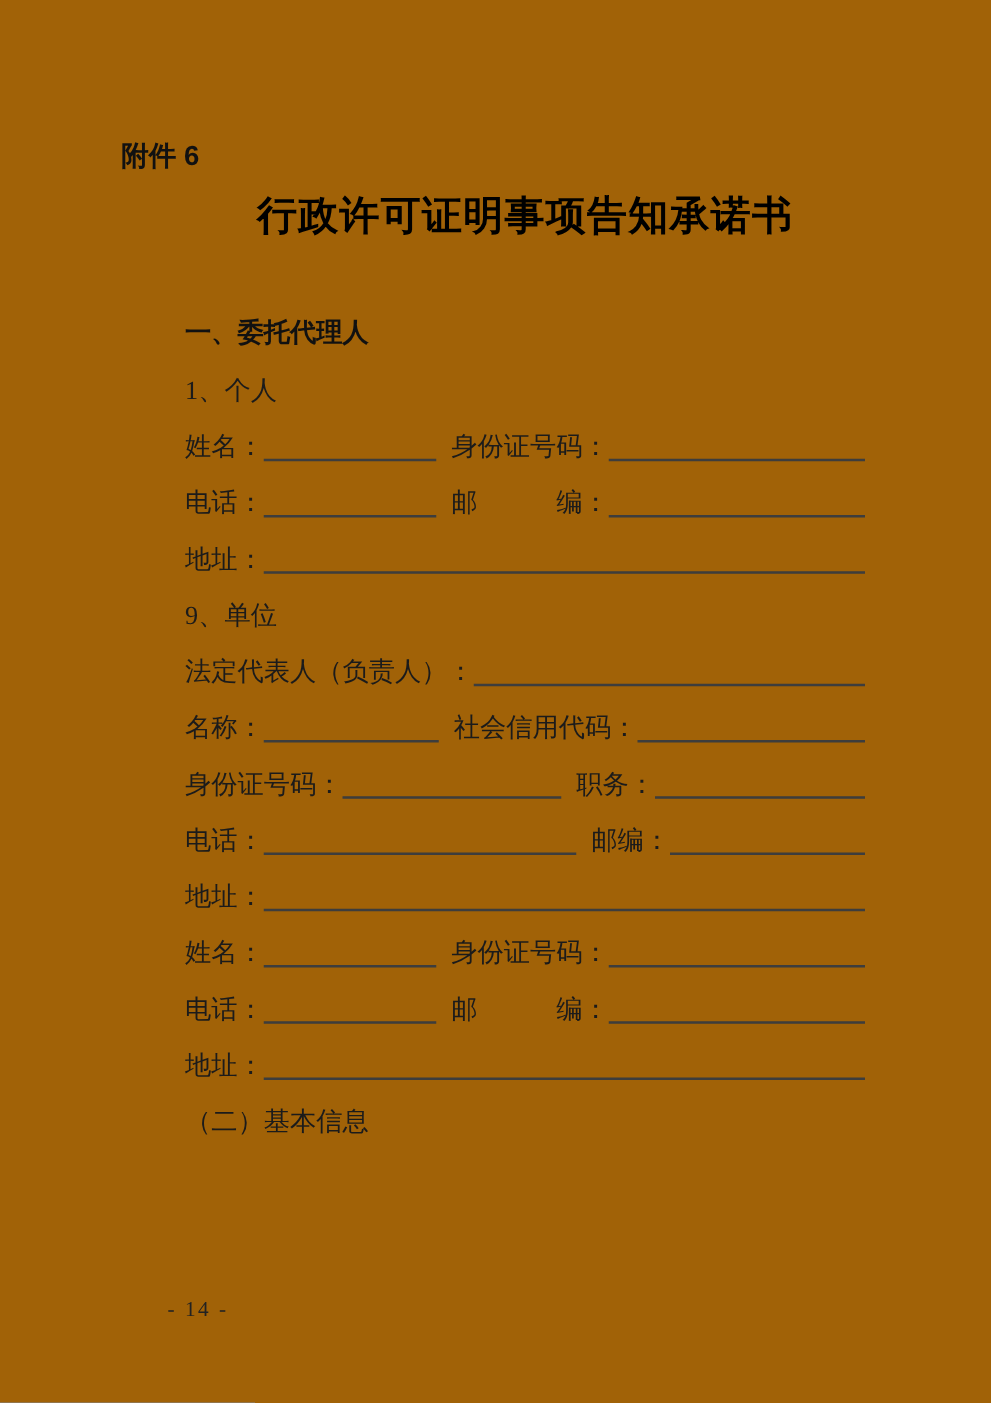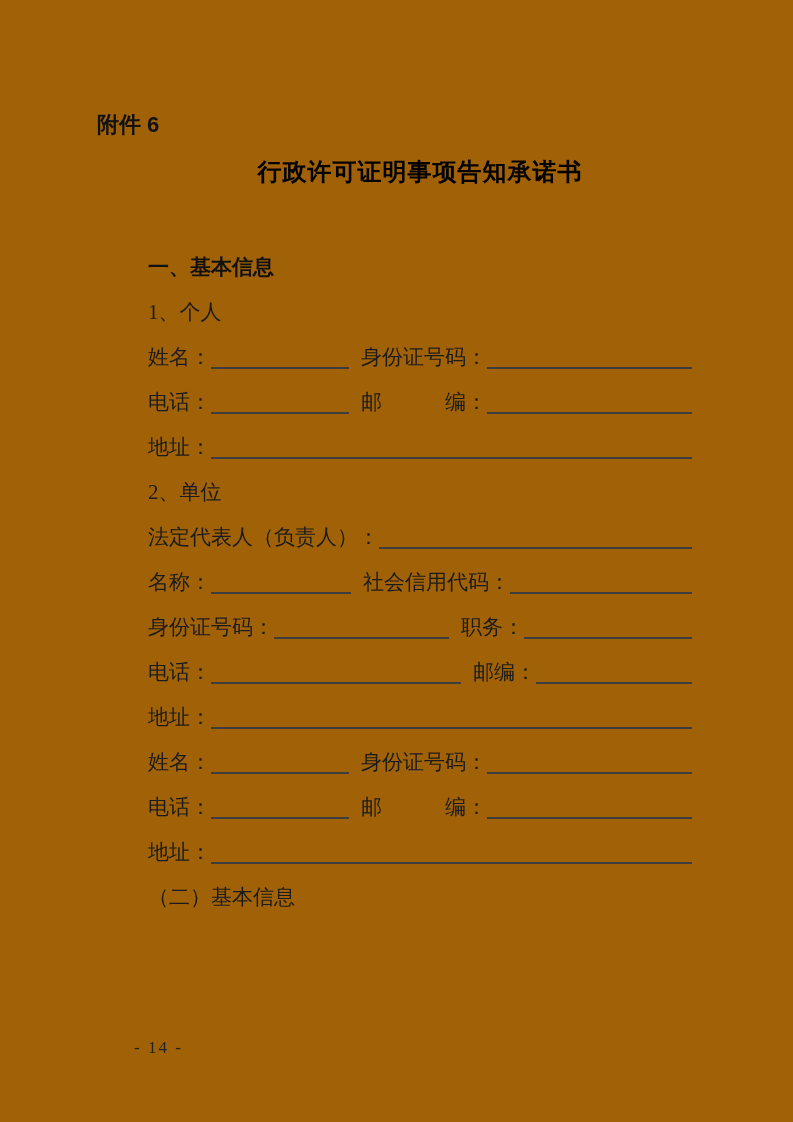--- a/index.html
+++ b/index.html
@@ -14,21 +14,21 @@
   }
   .attachment {
     position:absolute; left:97px; top:110px;
     font-family:"Liberation Sans","DejaVu Sans",sans-serif;
     font-weight:600; font-size:22px; color:#111;
   }
   .title {
     position:absolute; left:148px; top:150px; width:544px; margin:0;
     text-align:center;
     font-family:"Liberation Serif","DejaVu Serif",serif;
-    font-weight:bold; font-size:24px; line-height:44px; color:#000;
+    font-weight:bold; font-size:32px; line-height:44px; color:#000;
     letter-spacing:1px;
   }
   .body {
     position:absolute; left:148px; top:246px; width:544px;
   }
   .row {
     height:45px;
     display:flex; align-items:flex-end;
     padding-bottom:11px; box-sizing:border-box;
     font-size:21px; line-height:26px;
@@ -67,21 +67,21 @@
 
 <div class="page">
 
   <div class="attachment">附件 6</div>
 
   <h1 class="title">行政许可证明事项告知承诺书</h1>
 
   <div class="body">
 
     <div class="row head">
-      <span>一、基本信息</span>
+      <span>一、委托代理人</span>
     </div>
 
 
     <div class="row num">
       <span>1、个人</span>
     </div>
 
     <div class="row fields">
       <span class="lbl">姓名：</span>
       <span class="line w138"></span>
@@ -95,21 +95,21 @@
       <span class="lbl ml">邮　　　编：</span>
       <span class="line grow"></span>
     </div>
 
     <div class="row fields">
       <span class="lbl">地址：</span>
       <span class="line grow"></span>
     </div>
 
     <div class="row num">
-      <span>2、单位</span>
+      <span>9、单位</span>
     </div>
 
     <div class="row fields">
       <span class="lbl">法定代表人（负责人）：</span>
       <span class="line grow"></span>
     </div>
 
     <div class="row fields">
       <span class="lbl">名称：</span>
       <span class="line w140"></span>

